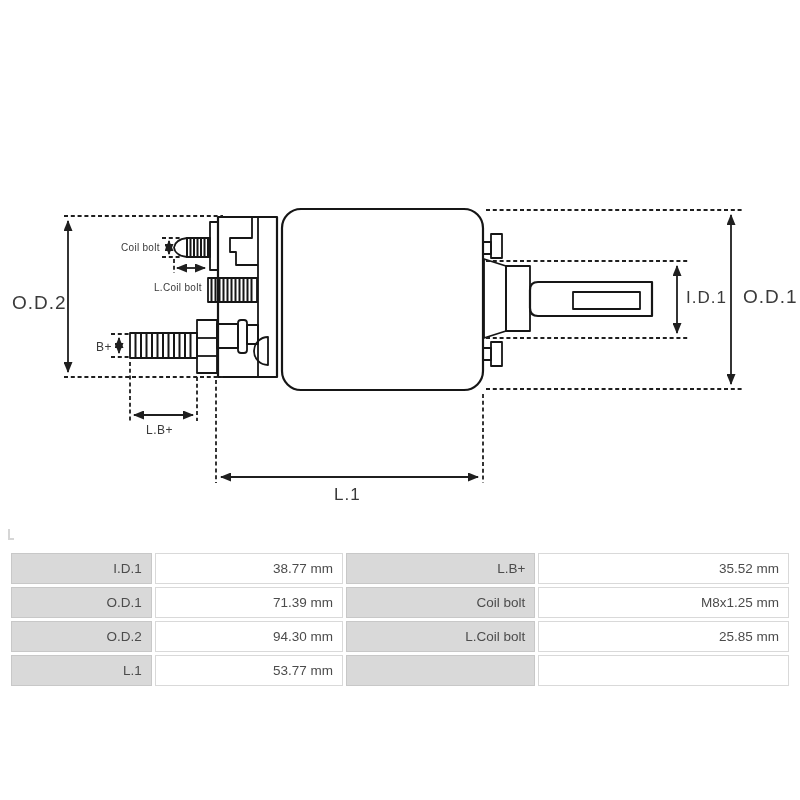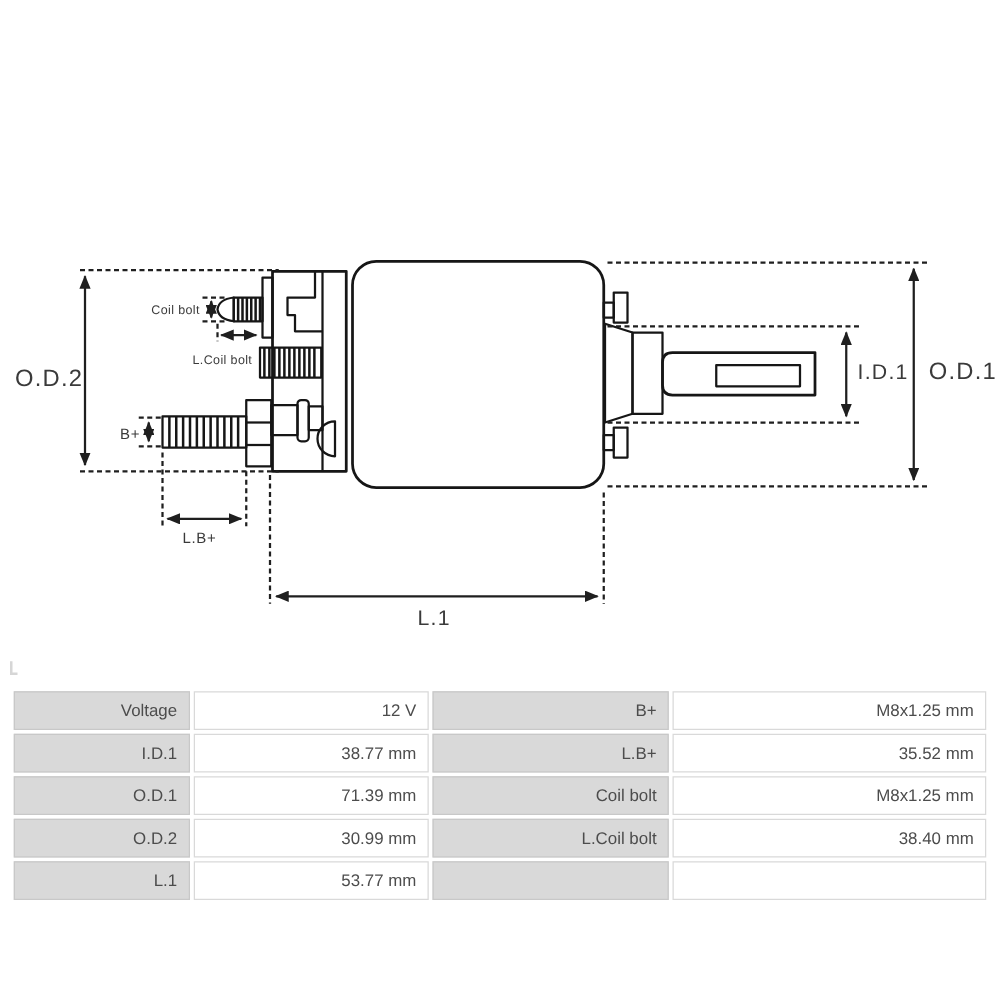--- a/index.html
+++ b/index.html
@@ -179,42 +179,36 @@
 
 <table class="spec-table">
   <colgroup>
       <col class="c1">
       <col class="c2">
       <col class="c3">
       <col class="c4">
     </colgroup>
   <tbody>
     <tr>
-      <td class="lbl">Voltage</td>
-      <td class="val">12 V</td>
-      <td class="lbl">B+</td>
-      <td class="val">M8x1.25 mm</td>
-    </tr>
-    <tr>
       <td class="lbl">I.D.1</td>
       <td class="val">38.77 mm</td>
       <td class="lbl">L.B+</td>
       <td class="val">35.52 mm</td>
     </tr>
     <tr>
       <td class="lbl">O.D.1</td>
       <td class="val">71.39 mm</td>
       <td class="lbl">Coil bolt</td>
       <td class="val">M8x1.25 mm</td>
     </tr>
     <tr>
       <td class="lbl">O.D.2</td>
-      <td class="val">30.99 mm</td>
+      <td class="val">94.30 mm</td>
       <td class="lbl">L.Coil bolt</td>
-      <td class="val">38.40 mm</td>
+      <td class="val">25.85 mm</td>
     </tr>
     <tr>
       <td class="lbl">L.1</td>
       <td class="val">53.77 mm</td>
       <td class="lbl"></td>
       <td class="val"></td>
     </tr>
   </tbody>
 </table>
 

